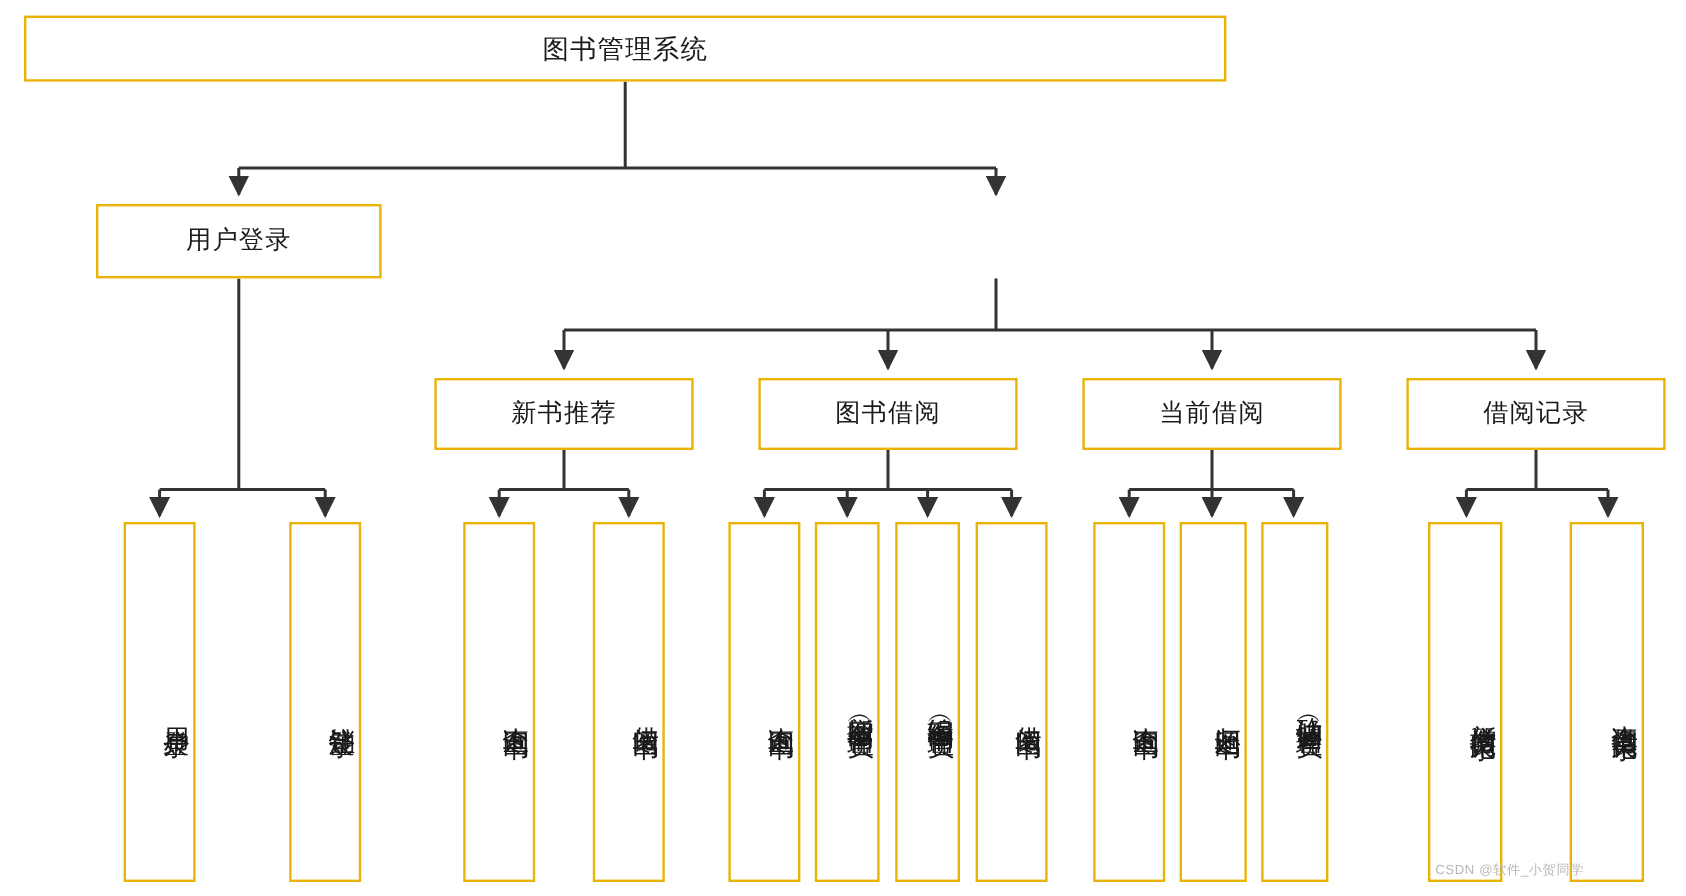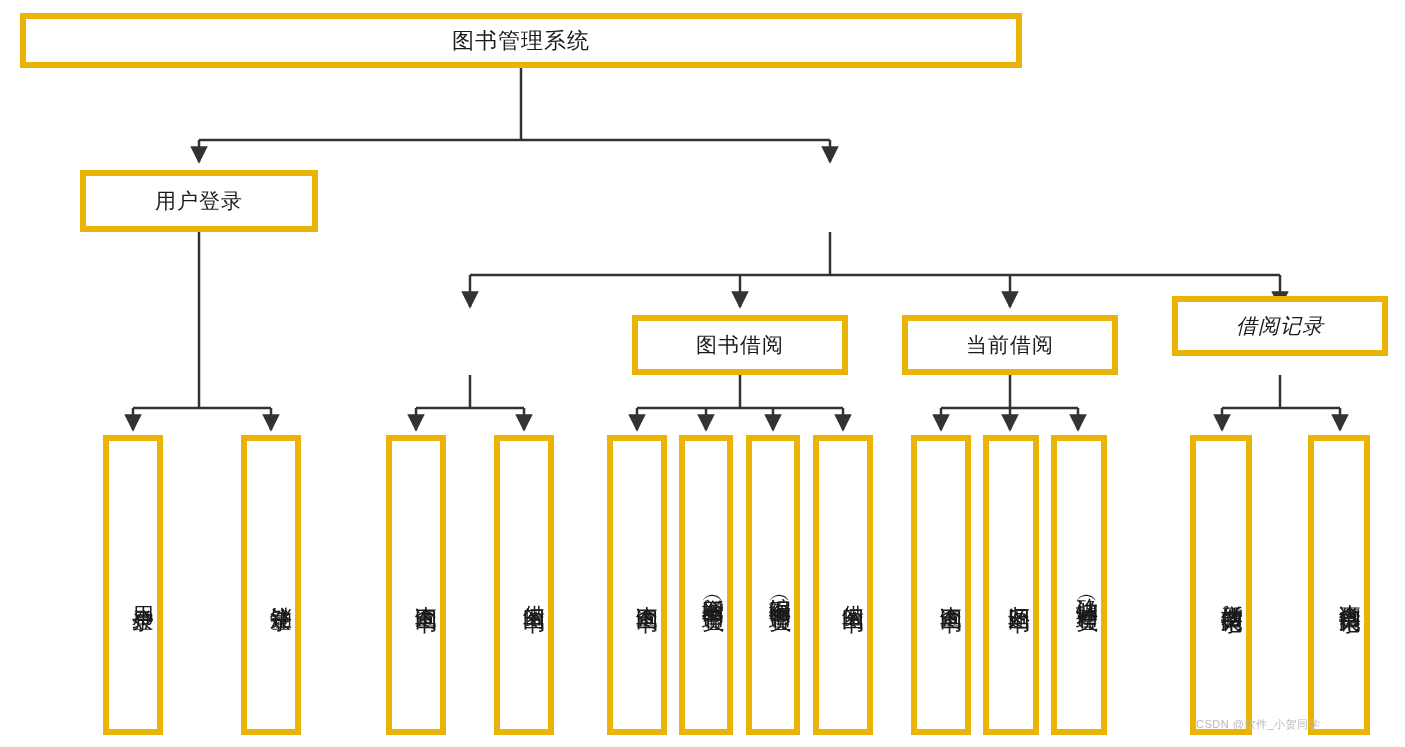--- a/index.html
+++ b/index.html
@@ -21,21 +21,21 @@
     position: absolute;
     left: 0;
     top: 0;
     width: 1405px;
     height: 747px;
     pointer-events: none;
   }
   .node {
     position: absolute;
     box-sizing: border-box;
-    border: 6px solid #eab308;
+    border: 2px solid #eab308;
     background: #ffffff;
     display: flex;
     align-items: center;
     justify-content: center;
     color: #1a1a1a;
     font-size: 21px;
     letter-spacing: 1px;
     line-height: 1.25;
   }
   .node.root      { font-size: 22px; }
@@ -114,23 +114,24 @@
       <path d="M 1222 408 L 1340 408"></path>
       <path d="M 1222 408 L 1222 430" marker-end="url(#arrow)"></path>
       <path d="M 1340 408 L 1340 430" marker-end="url(#arrow)"></path>
     </g>
   </svg>
 
   <div class="node root" style="left:20px; top:13px; width:1002px; height:55px;">图书管理系统</div>
 
   <div class="node level2" style="left:80px; top:170px; width:238px; height:62px;">用户登录</div>
 
+  <div class="node level3" style="left:362px; top:315px; width:216px; height:60px;">新书推荐</div>
   <div class="node level3" style="left:632px; top:315px; width:216px; height:60px;">图书借阅</div>
   <div class="node level3" style="left:902px; top:315px; width:216px; height:60px;">当前借阅</div>
-  <div class="node level3" style="left:1172px; top:296px; width:216px; height:60px;font-style:italic;">借阅记录</div>
+  <div class="node level3" style="left:1172px; top:315px; width:216px; height:60px;">借阅记录</div>
 
   <div class="node leaf" style="left:103px; top:435px; width:60px; height:300px;">用户登录</div>
   <div class="node leaf" style="left:241px; top:435px; width:60px; height:300px;">注销登录</div>
 
   <div class="node leaf" style="left:386px; top:435px; width:60px; height:300px;">查询图书</div>
   <div class="node leaf" style="left:494px; top:435px; width:60px; height:300px;">借阅图书</div>
 
   <div class="node leaf" style="left:607px; top:435px; width:60px; height:300px;">查询图书</div>
   <div class="node leaf tall-text" style="left:679px; top:435px; width:54px; height:300px;">新增图书（管理员）</div>
   <div class="node leaf tall-text" style="left:746px; top:435px; width:54px; height:300px;">编辑图书（管理员）</div>

